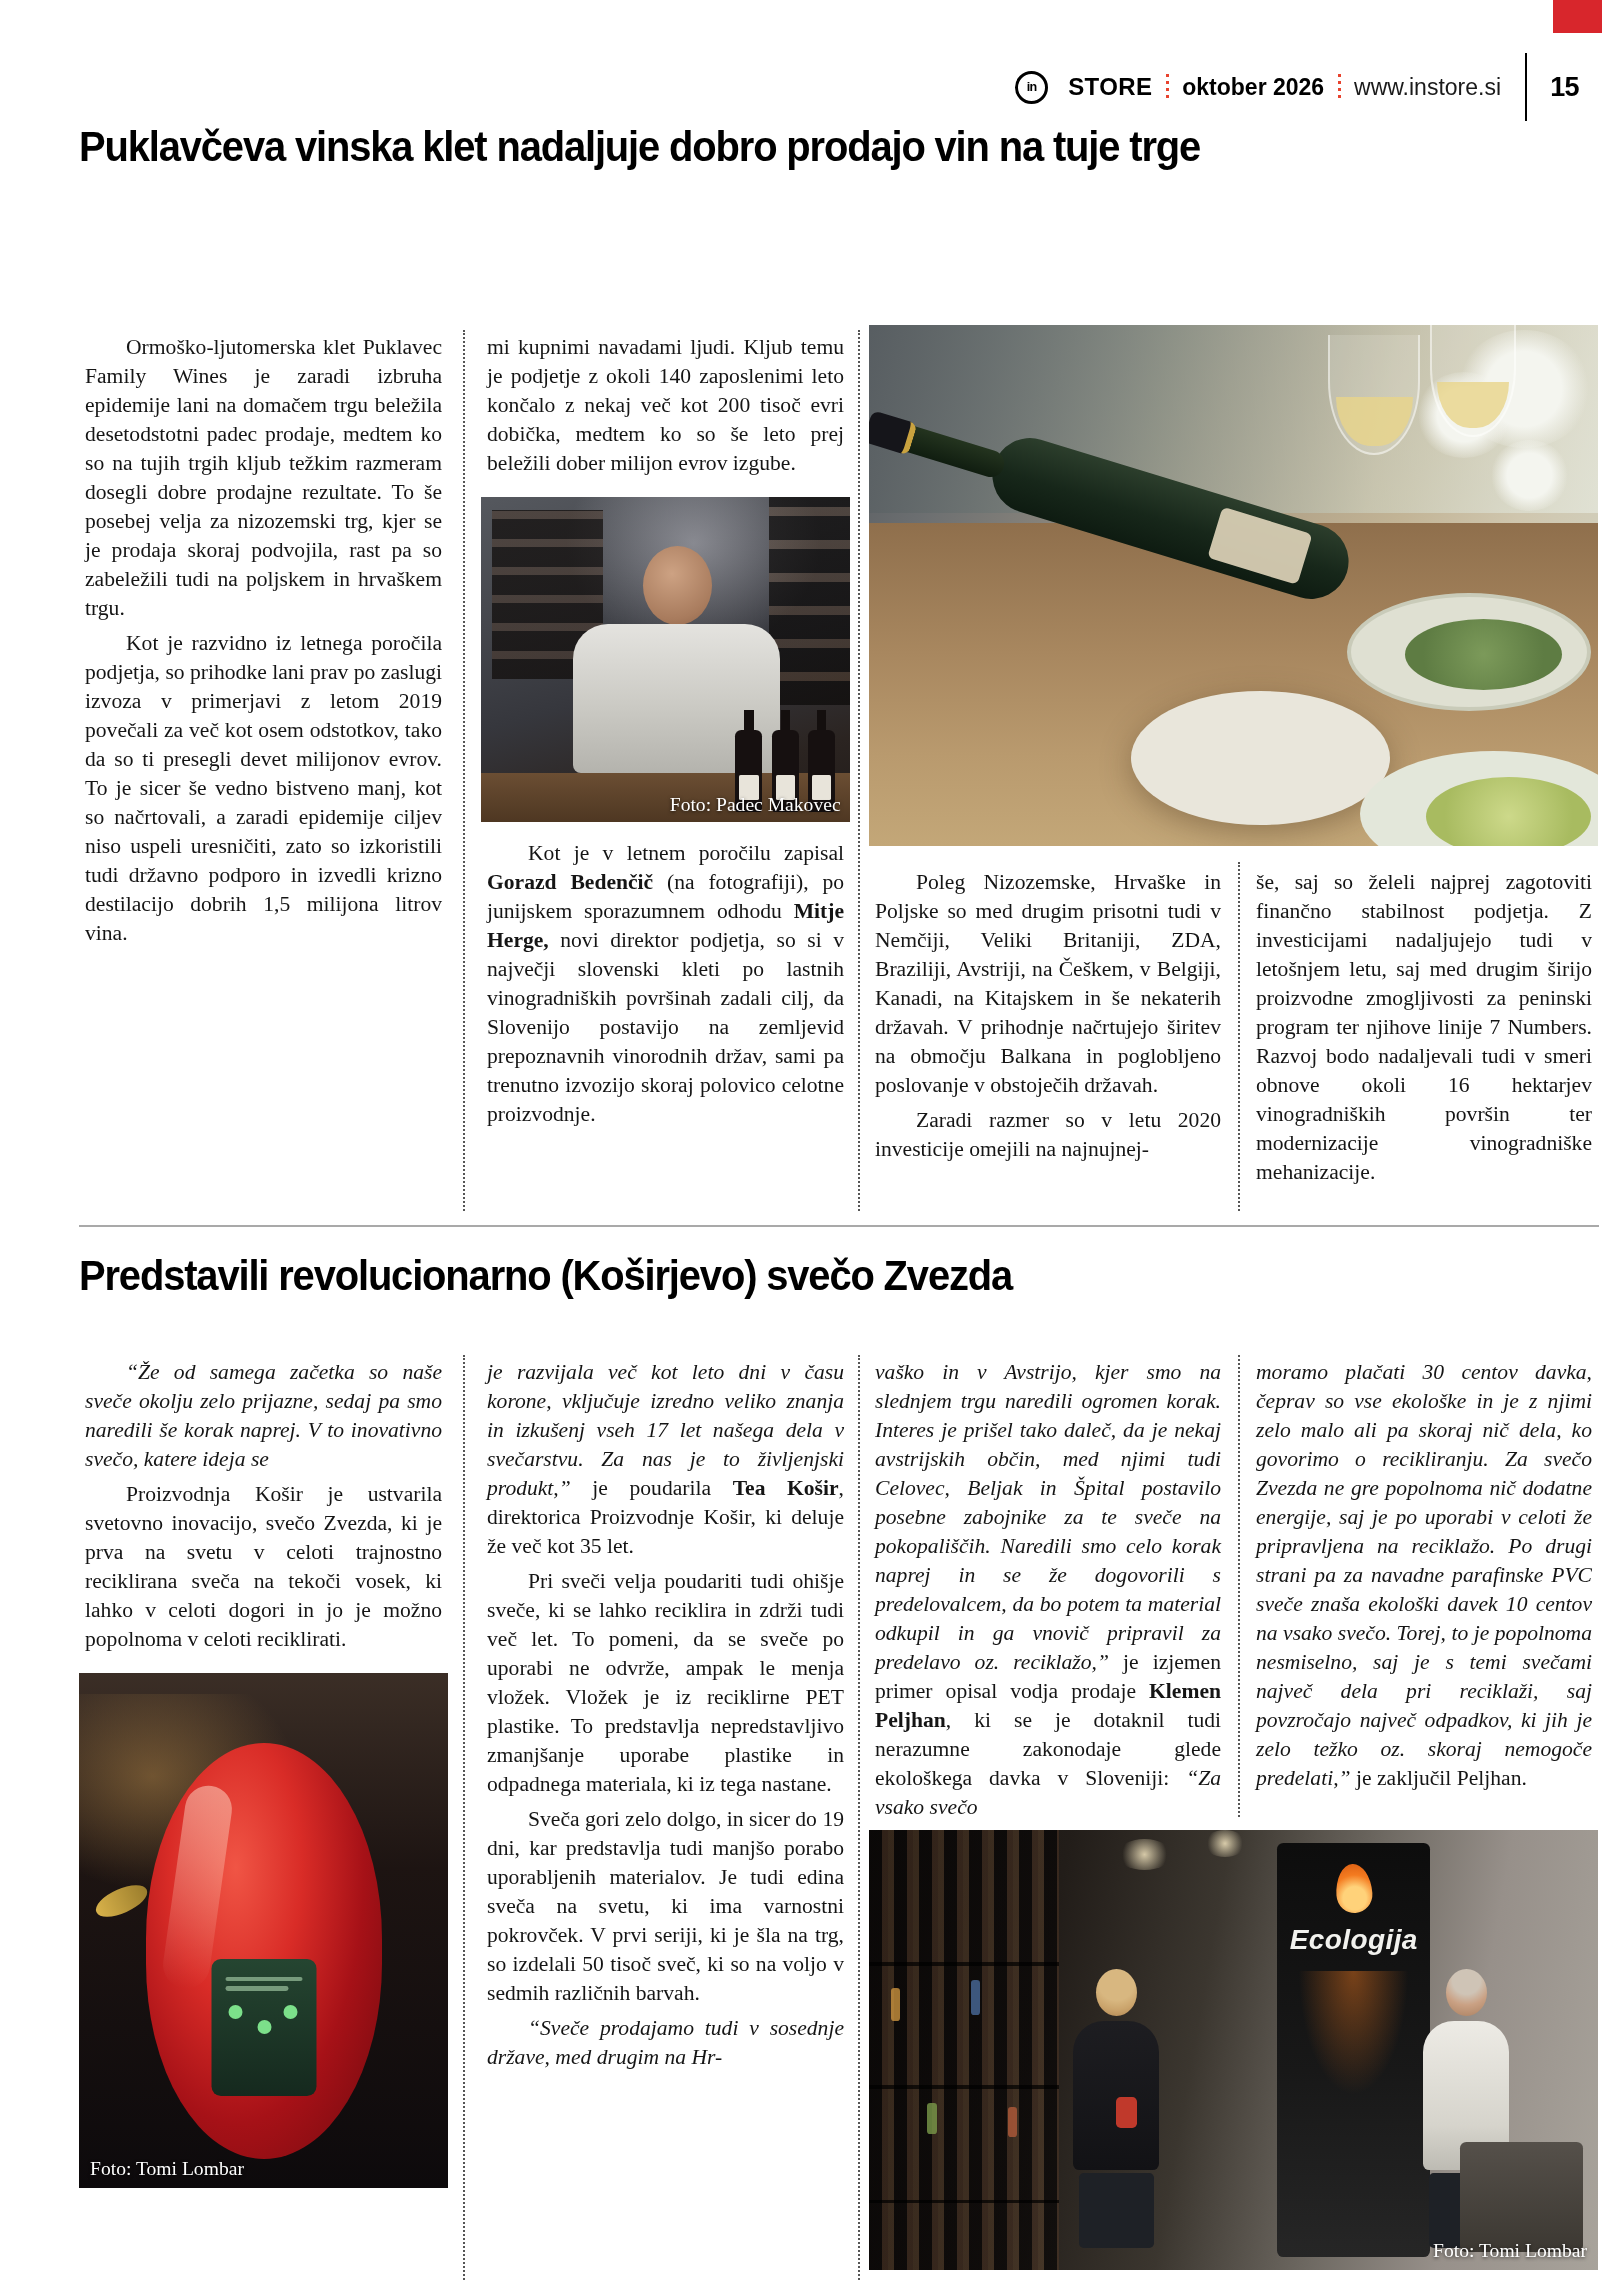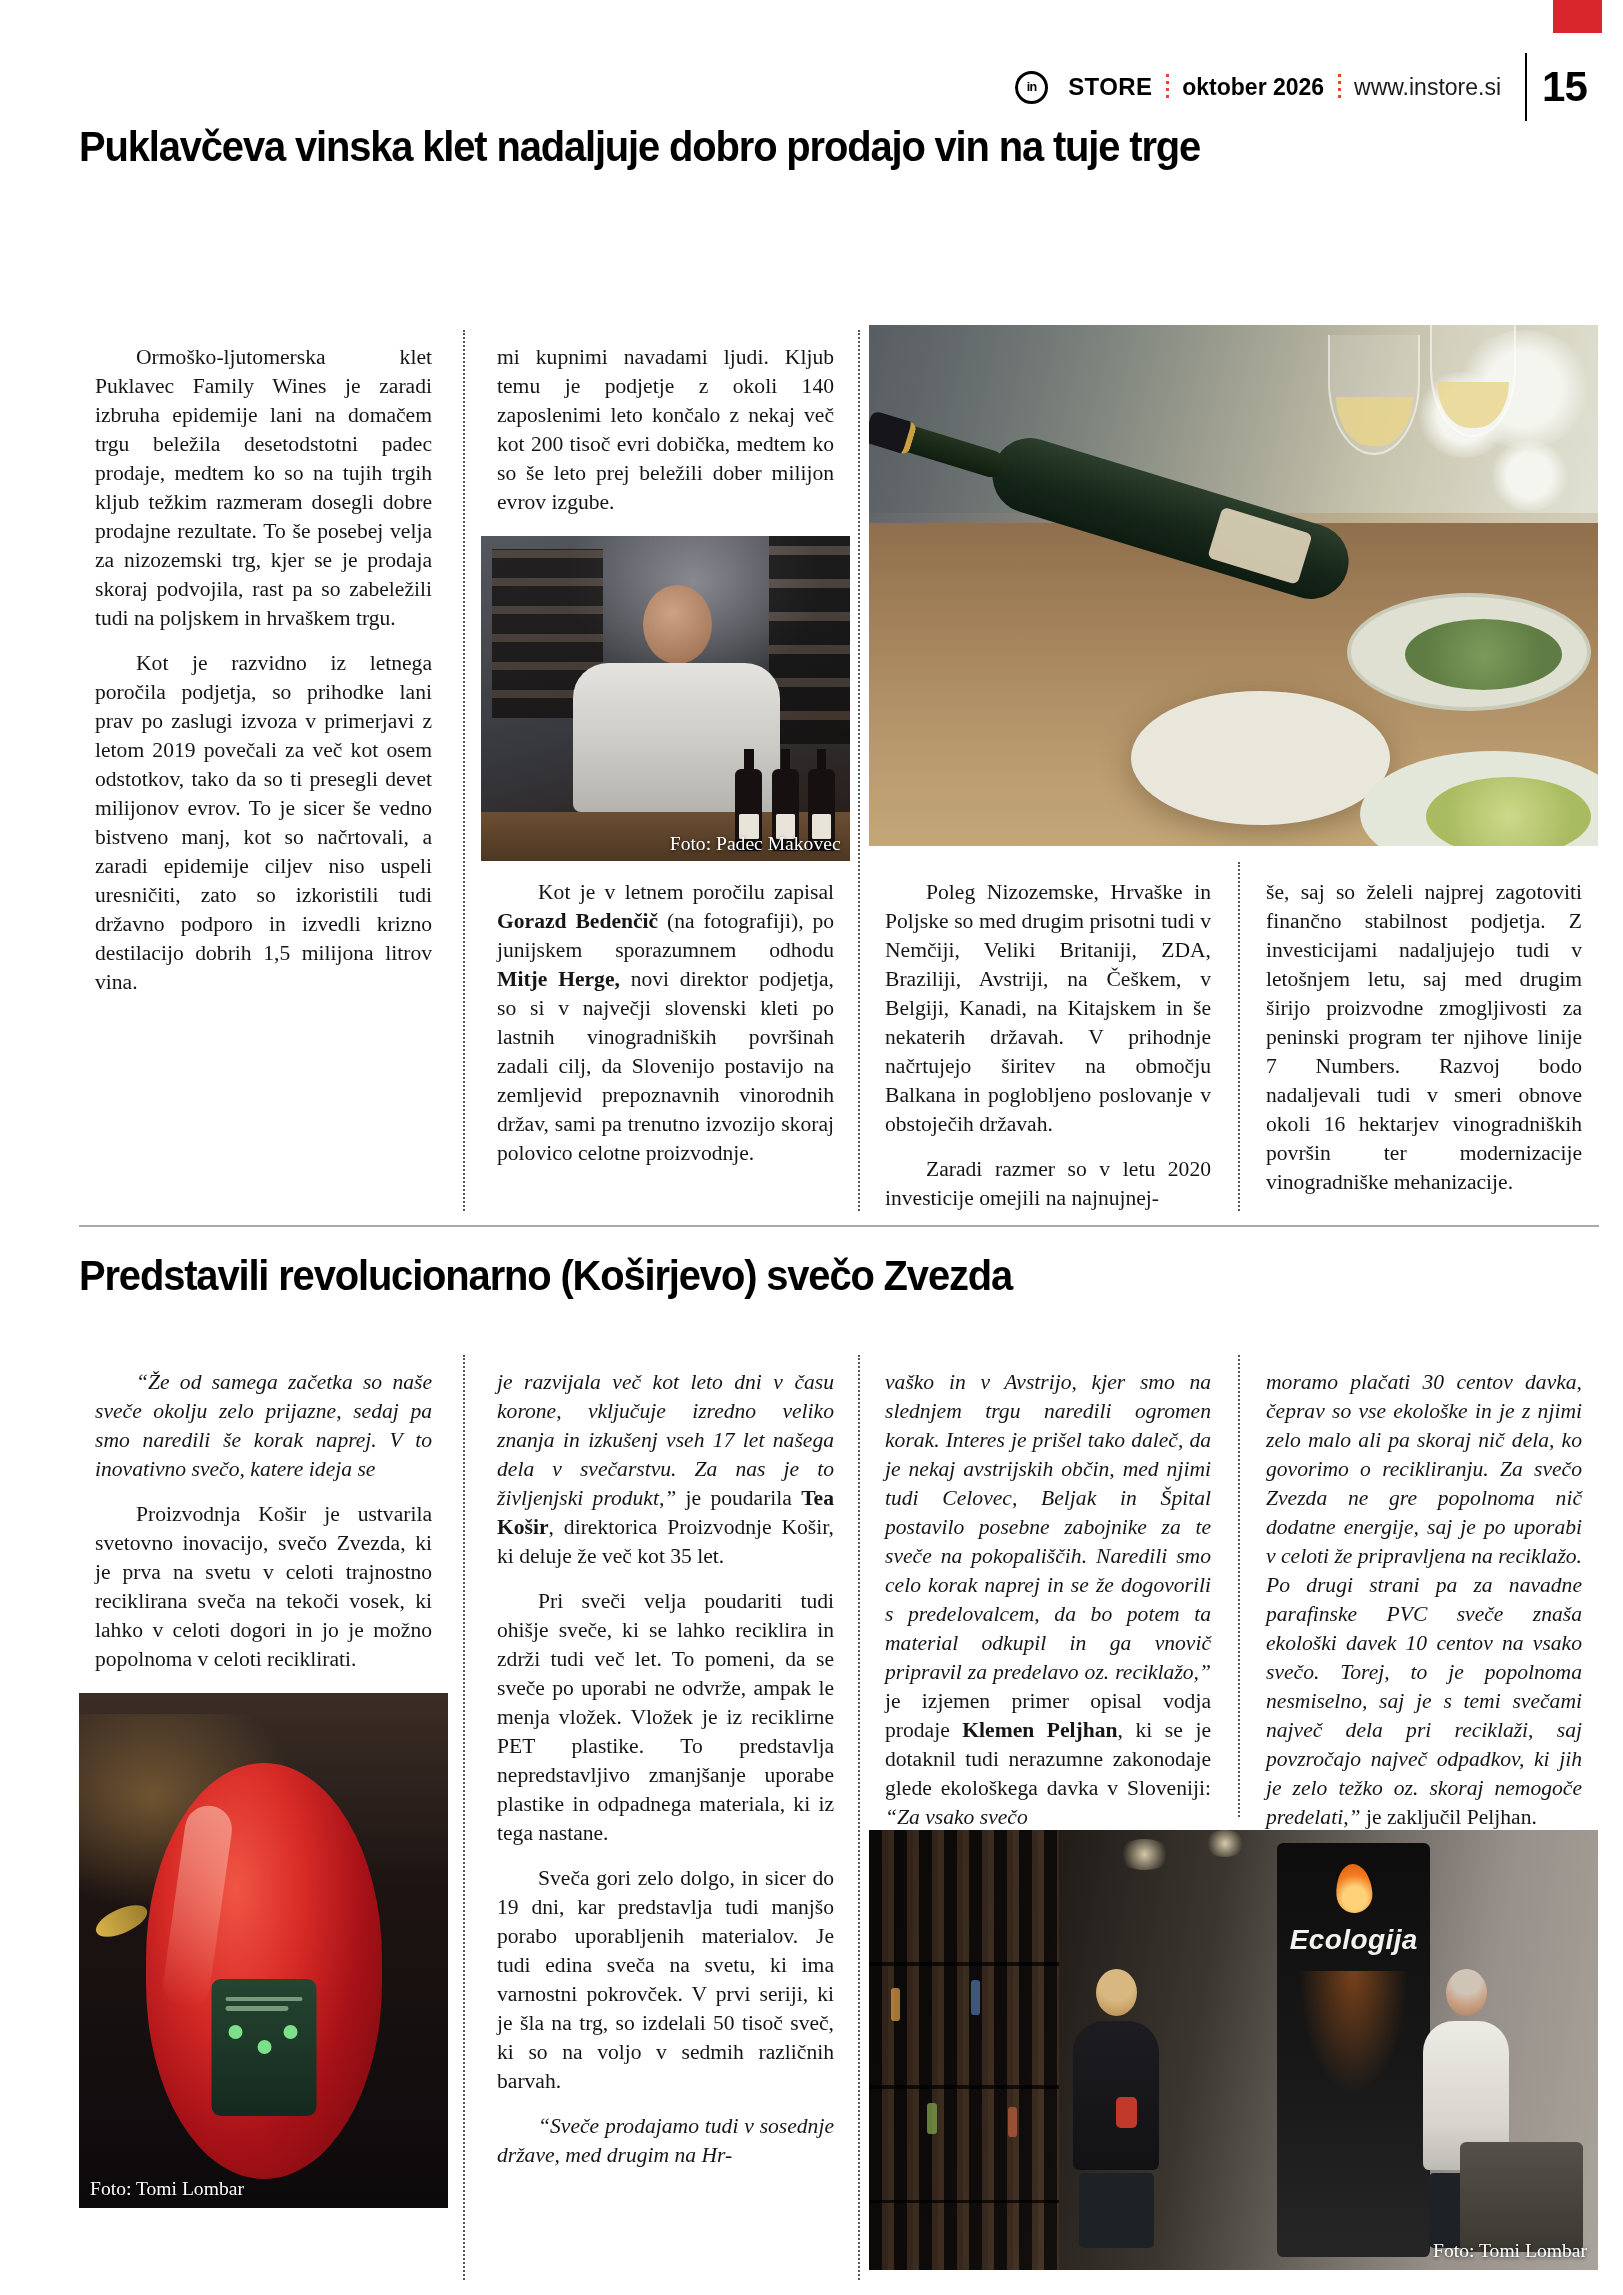--- a/index.html
+++ b/index.html
@@ -12,32 +12,32 @@
               font-family:"Liberation Sans",sans-serif;}
   .logo-circle{width:27px;height:27px;border:3.1px solid #000;border-radius:50%;
                display:flex;align-items:center;justify-content:center;
                font-weight:700;font-size:12.6px;letter-spacing:-0.8px;color:#000;}
   .brand{font-weight:700;font-size:24px;letter-spacing:0.4px;margin-left:20px;color:#000000;}
   .rsep{width:3.1px;height:27px;margin:0 13.4px;
         background-image:repeating-linear-gradient(to bottom,#e8432e 0 3.1px,transparent 3.1px 7px);}
   .issue{font-weight:700;font-size:23px;color:#000;}
   .site{font-weight:400;font-size:23px;color:#1a1a1a;}
   .vline{width:2.4px;height:68px;background:#000;margin-left:23.6px;}
-  .pagenum{width:75px;text-align:center;font-weight:700;font-size:42px;color:#000;letter-spacing:-0.8px;}
+  .pagenum{width:75px;text-align:center;font-weight:700;font-size:27px;color:#000;letter-spacing:-0.8px;}
 
   
   h1{margin:0;font-family:"Liberation Sans",sans-serif;font-weight:700;color:#000;
      font-size:42px;letter-spacing:-1.2px;white-space:nowrap;transform:scaleX(.95);
      transform-origin:left center;}
   .t1{position:absolute;left:79px;top:123px;}
   .t2{position:absolute;left:79px;top:1252px;}
 
   
   .colflow{font-size:21.6px;line-height:29px;text-align:justify;}
-  .colflow p{margin:16px;}
+  .colflow p{margin:6px;}
   .colflow p.ind{text-indent:41px;}
   .colflow .b{font-weight:700;}
   .colflow .i{font-style:italic;}
   .a1c1{position:absolute;left:79px;top:327px;width:369px;}
   .a1c2{position:absolute;left:481px;top:327px;width:369px;}
   .a1c3{position:absolute;left:869px;top:862px;width:358px;}
   .a1c4{position:absolute;left:1250px;top:862px;width:348px;}
   .a2c1{position:absolute;left:79px;top:1352px;width:369px;}
   .a2c2{position:absolute;left:481px;top:1352px;width:369px;}
   .a2c3{position:absolute;left:869px;top:1352px;width:358px;}

